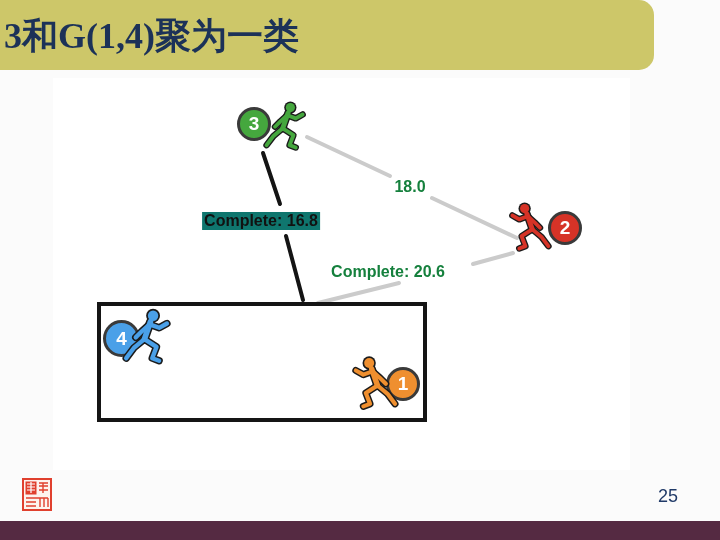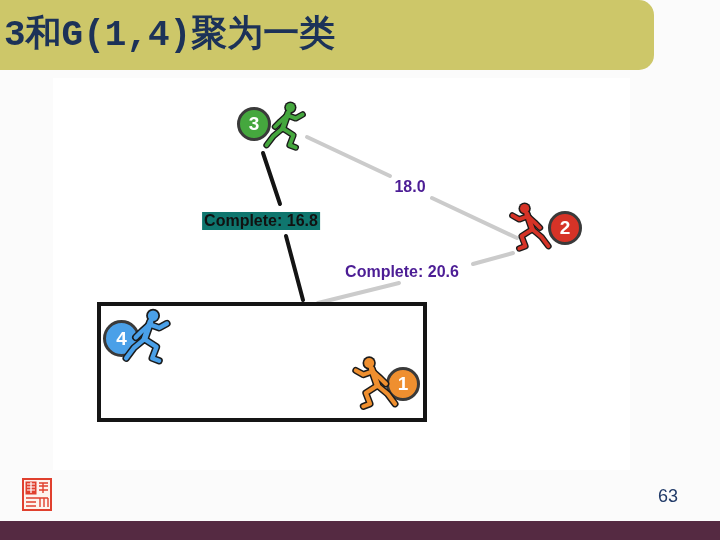--- a/index.html
+++ b/index.html
@@ -8,21 +8,21 @@
     background:#fbfbfb;
     font-family:"Liberation Sans","DejaVu Sans",sans-serif;
   }
   
   .title-bar{
     position:absolute;left:0;top:0;width:654px;height:70px;
     background:#cdc769;border-radius:0 15px 15px 0;
   }
   .title-text{
     position:absolute;left:4px;top:0;height:82px;line-height:72px;
-    font-family:Liberation Mono, monospace;
+    font-family:Liberation Serif, serif;
     font-weight:bold;font-size:36px;color:#1c3258;white-space:nowrap;
   }
   
   .panel{
     position:absolute;left:53px;top:78px;width:577px;height:392px;
     background:#ffffff;z-index:1;
   }
   .edges-svg{
     position:absolute;left:0;top:0;width:720px;height:540px;
     z-index:2;pointer-events:none;
@@ -32,24 +32,24 @@
   .cluster-box{
     position:absolute;left:97px;top:302px;width:330px;height:120px;
     border:4px solid #151515;background:#ffffff;box-sizing:border-box;z-index:3;
   }
   .edge-label{
     position:absolute;transform:translate(-50%,-50%);
     font-weight:bold;font-size:16px;white-space:nowrap;z-index:4;
     background:#0f766e;padding:0 2px;
   }
   .edge-label.active{color:#111111;}
-  .edge-label.inactive{color:#4c1d95;}
+  .edge-label.inactive{color:#15803d;}
   #edge-label-complete-168{left:261px;top:221px;}
   #edge-label-180{left:410px;top:187px;background:transparent;}
-  #edge-label-complete-206{left:402px;top:272px;background:transparent;}
+  #edge-label-complete-206{left:388px;top:272px;background:transparent;}
   
   .node-badge{
     position:absolute;width:34px;height:34px;border-radius:50%;
     border:3px solid #3a3a3a;box-sizing:border-box;
     display:flex;align-items:center;justify-content:center;
     color:#ffffff;font-weight:bold;font-size:19px;z-index:5;
   }
   #node-3{left:237px;top:107px;background:#45a73e;}
   #node-2{left:548px;top:211px;background:#d63327;}
   #node-4{left:103px;top:320px;width:37px;height:37px;background:#4aa0e8;}
@@ -156,14 +156,14 @@
   <rect x="3.5" y="3.5" width="11" height="13" fill="#e0402e"></rect>
   <g stroke="#ffffff" stroke-width="1.2" fill="none">
     <path d="M5,6 h8 M5,9 h8 M5,12 h8 M9,4 v11"></path>
   </g>
   <g stroke="#e0402e" stroke-width="1.4" fill="none">
     <path d="M17,5 h9 M17,8 h9 M21,5 v10 M17,12 h9"></path>
     <path d="M4,20 h22 M4,24 h10 M4,28 h10 M18,20 v9 M22,20 v9 M26,20 v9"></path>
   </g>
 </svg>
 
-<div class="page-number">63</div>
+<div class="page-number">25</div>
 <div class="footer-bar"></div>
 
 </body></html>

